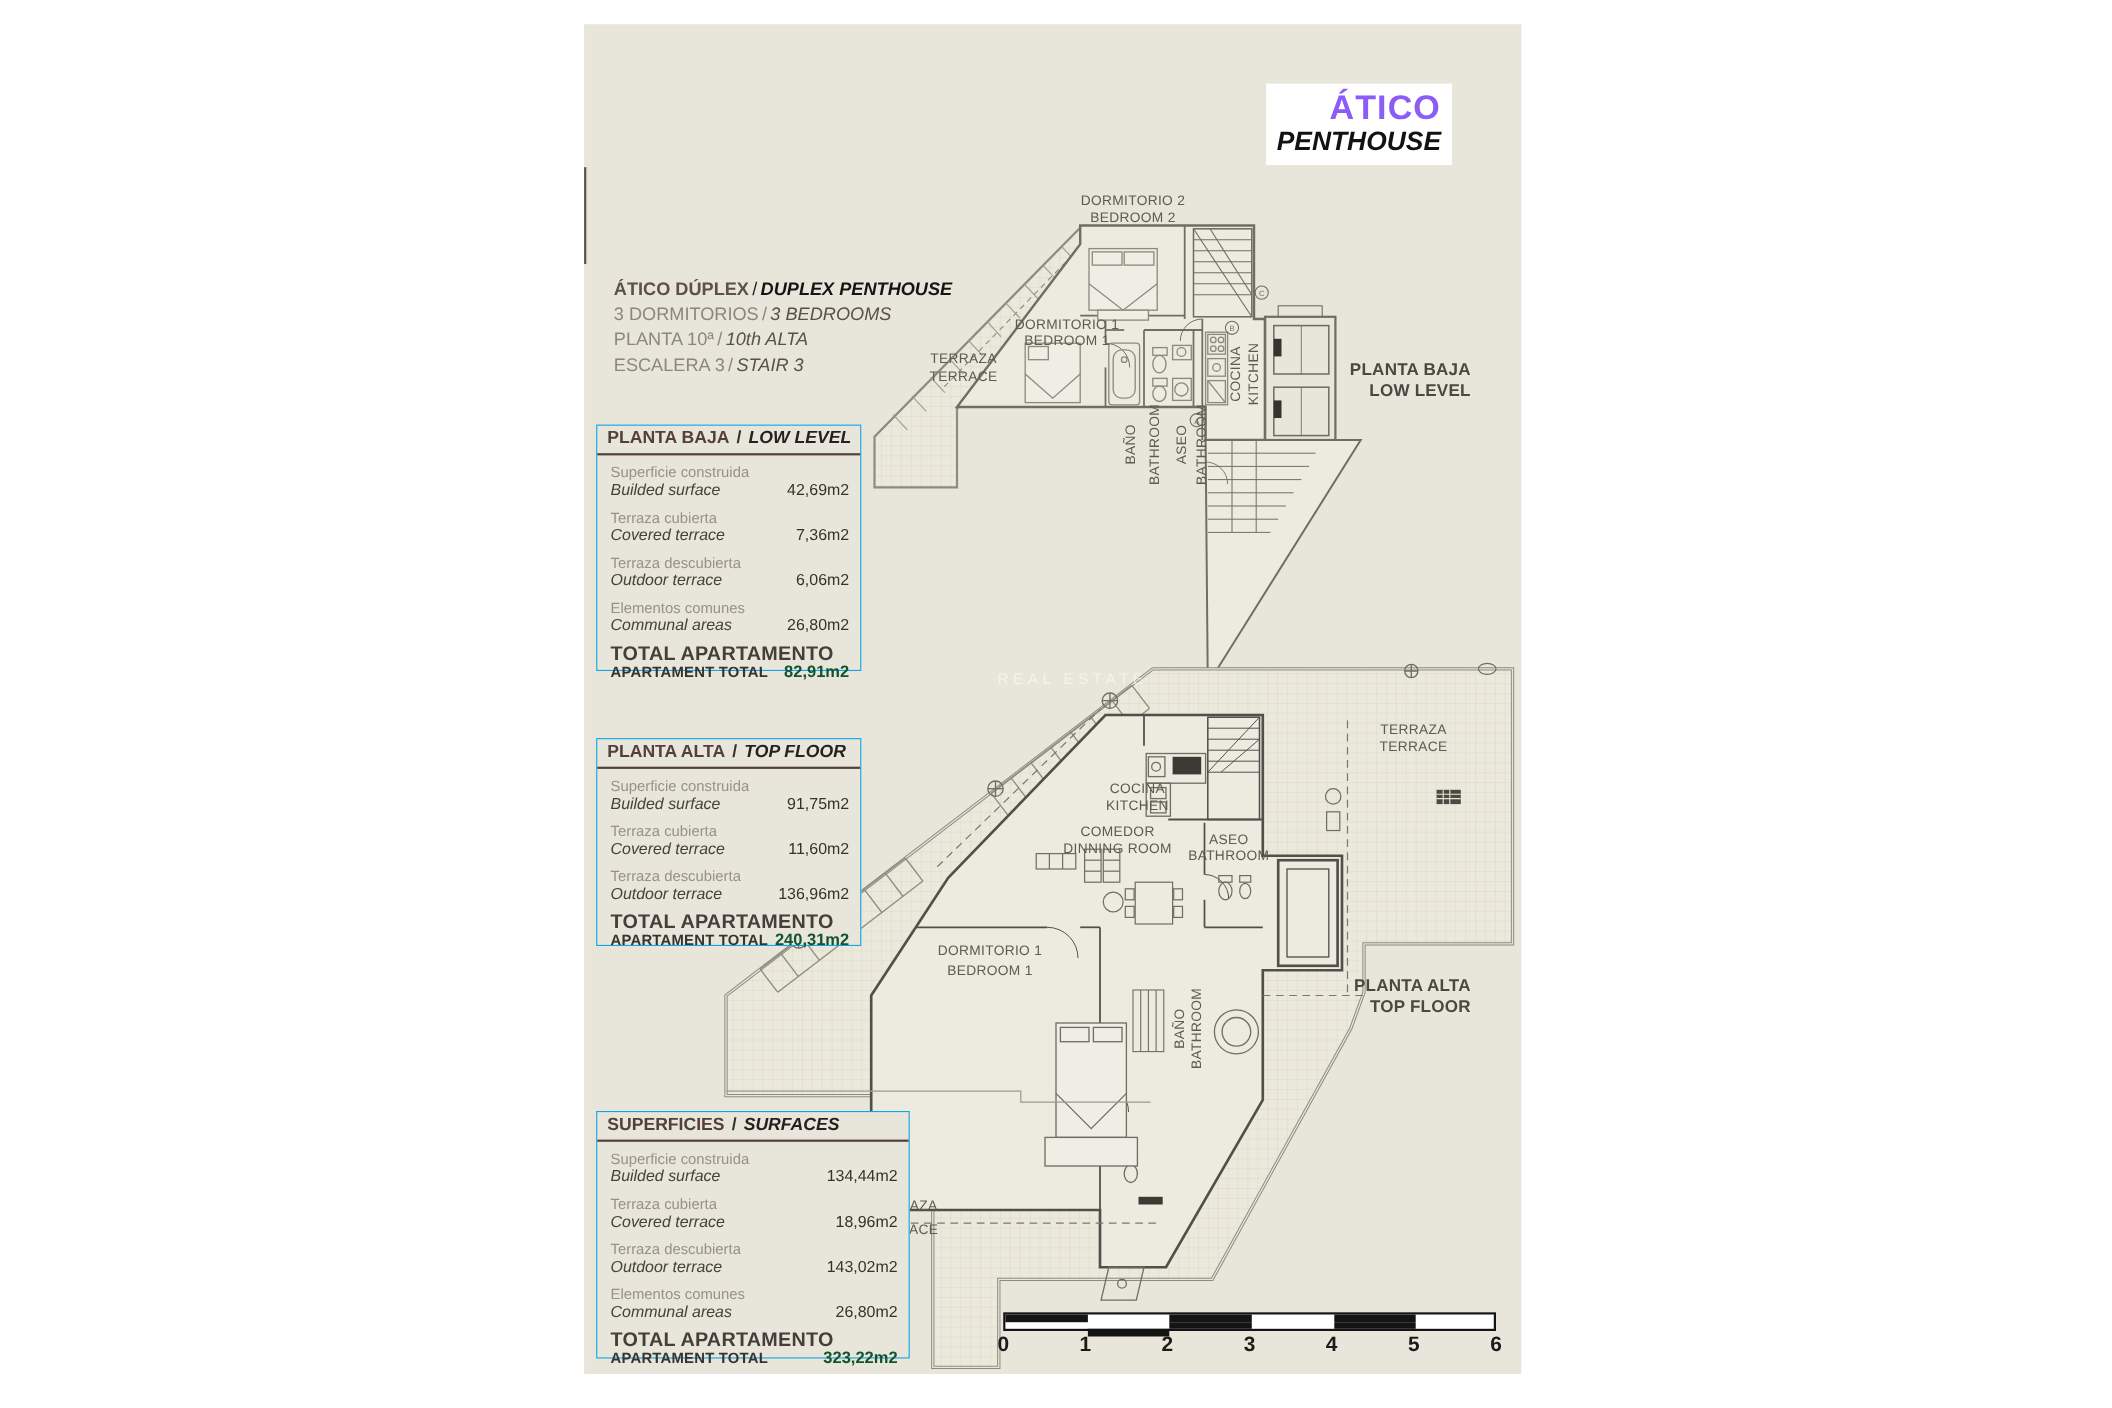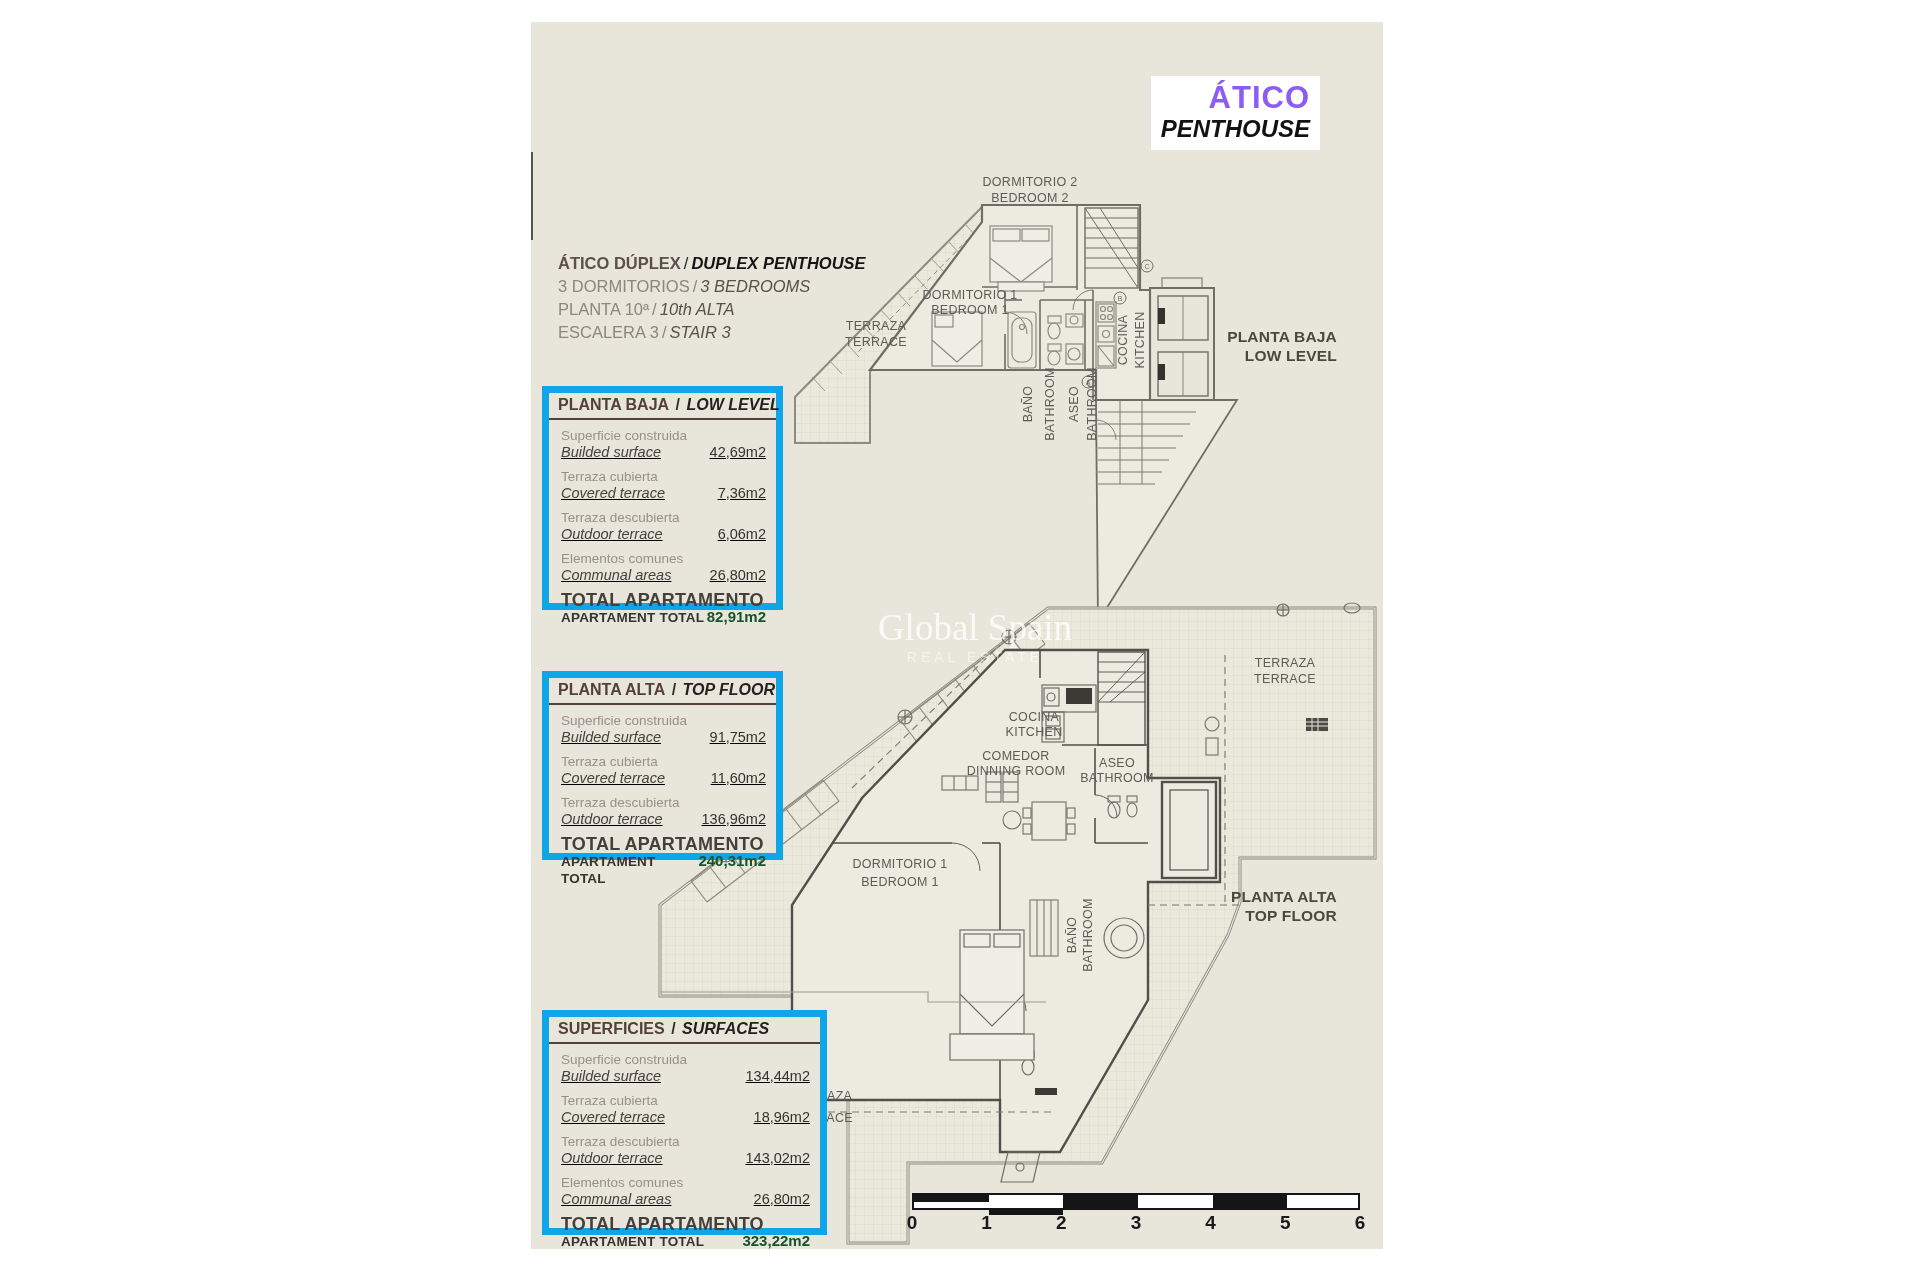--- a/index.html
+++ b/index.html
@@ -17,29 +17,29 @@
   
   .desc{position:absolute;left:14px;top:230px;font-size:16.5px;line-height:23px;white-space:nowrap;margin-left:13px;}
   .desc .es{color:#8c867f;}
   .desc .sep{color:#8c867f;padding:0 3px;}
   .desc .en{color:#56514b;font-style:italic;}
   .desc .l1 .es{color:#5d4f4a;font-weight:700;}
   .desc .l1 .sep{color:#222;}
   .desc .l1 .en{color:#141414;font-weight:700;}
 
   
-  .box{position:absolute;background:#e8e5da;border:7px solid #0ea5e9;box-sizing:border-box;}
+  .box{position:absolute;background:#e8e5da;border:1px solid #0ea5e9;box-sizing:border-box;}
   .box-title{border-bottom:2px solid #54403a;padding:3px 9px 4px 9px;font-size:16px;white-space:nowrap;}
   .box-title .es{font-weight:700;color:#54403a;}
   .box-title .sep{color:#33302d;font-weight:700;padding:0 2px;}
   .box-title .en{font-weight:700;font-style:italic;color:#26211f;}
   .box-body{padding:8px 10px 4px 12px;}
   .brow{margin-bottom:8px;}
   .brow .es{font-size:13.5px;color:#97918a;line-height:16px;}
-  .brow .enline{display:flex;justify-content:space-between;align-items:flex-end;line-height:17px;text-decoration:underline;}
+  .brow .enline{display:flex;justify-content:space-between;align-items:flex-end;line-height:17px;}
   .brow .en{font-size:14.5px;font-style:italic;color:#45413c;}
   .brow .val{font-size:14.5px;color:#35322e;}
   .trow{margin-top:2px;}
   .trow .es{font-size:18px;font-weight:700;color:#453f3a;line-height:16px;letter-spacing:.2px;}
   .trow .enline{display:flex;justify-content:space-between;align-items:baseline;line-height:17px;}
   .trow .en{font-size:13.5px;font-weight:700;color:#37332f;letter-spacing:.2px;}
   .trow .val{font-size:15px;font-weight:700;color:#14532d;}
 
   #box-low{left:11px;top:364px;width:241px;height:224px;}
   #box-top{left:11px;top:609px;width:241px;height:189px;margin-top:40px;}
@@ -406,21 +406,20 @@
     <text x="1117" y="782" text-anchor="middle" class="plabel">BATHROOM</text>
     <text x="900" y="868" text-anchor="middle" class="plabel">DORMITORIO 1</text>
     <text x="900" y="886" text-anchor="middle" class="plabel">BEDROOM 1</text>
     <text transform="rotate(-90 1076 935)" x="1076" y="935" text-anchor="middle" class="plabel">BAÑO</text>
     <text transform="rotate(-90 1092 935)" x="1092" y="935" text-anchor="middle" class="plabel">BATHROOM</text>
     <text x="822" y="1100" text-anchor="middle" class="plabel">TERRAZA</text>
     <text x="822" y="1122" text-anchor="middle" class="plabel">TERRACE</text>
   </svg>
 
   <div class="watermark">
-    <div class="wm1">Global Spain</div>
     <div class="wm2">REAL ESTATE</div>
   </div>
 
   <div class="side-label" id="side-low">
     <div>PLANTA BAJA</div>
     <div>LOW LEVEL</div>
   </div>
   <div class="side-label" id="side-top">
     <div>PLANTA ALTA</div>
     <div>TOP FLOOR</div>

